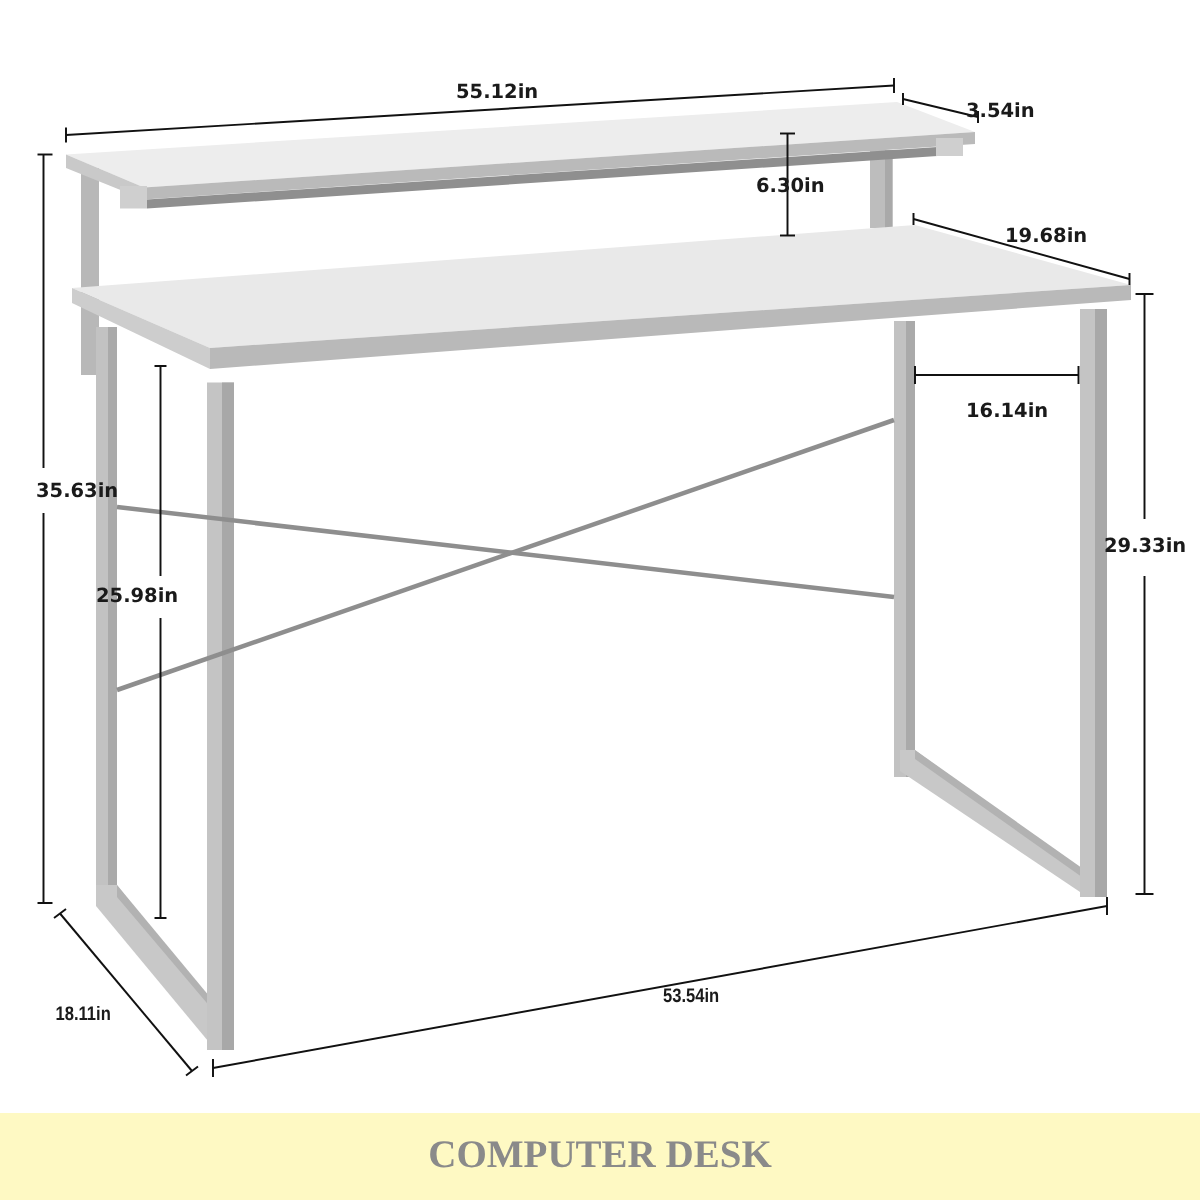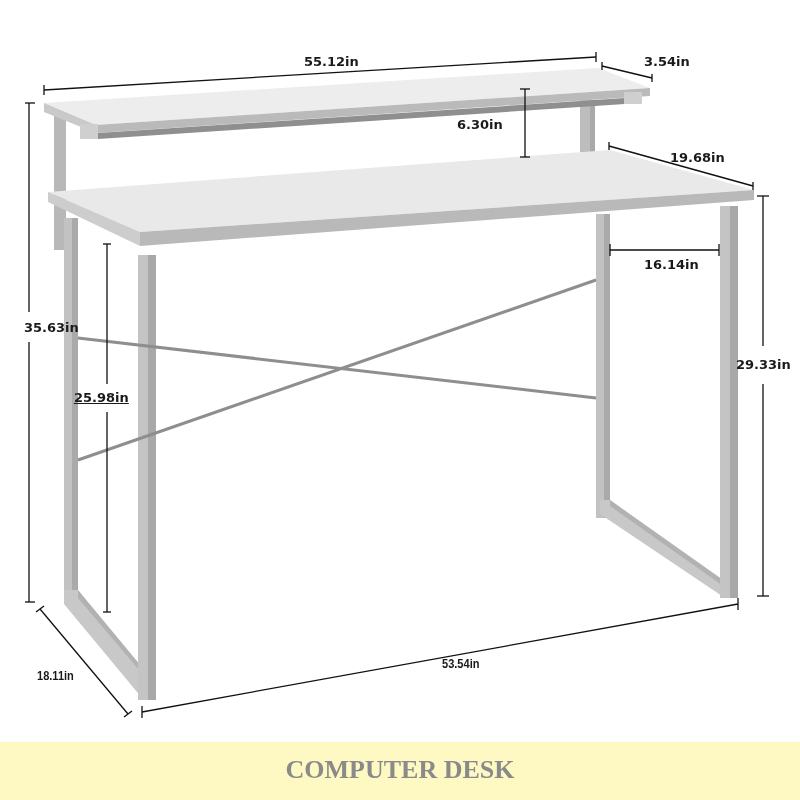--- a/index.html
+++ b/index.html
@@ -102,26 +102,26 @@
       <line x1="36" y1="612" x2="44" y2="606"></line>
       <line x1="124" y1="717" x2="132" y2="711"></line>
 
       <line x1="142" y1="712" x2="738" y2="604"></line>
       <line x1="142" y1="706" x2="142" y2="718"></line>
       <line x1="738" y1="598" x2="738" y2="610"></line>
     </g>
   </svg>
 
   <div class="dim-label" style="left:304px;top:55px;">55.12in</div>
-  <div class="dim-label" style="left:644px;top:55px;">3.54in</div>
-  <div class="dim-label" style="left:457px;top:118px;">6.30in</div>
+  <div class="dim-label" style="left:644px;top:68px;">3.54in</div>
+  <div class="dim-label" style="left:504px;top:118px;">6.30in</div>
   <div class="dim-label" style="left:670px;top:151px;">19.68in</div>
-  <div class="dim-label" style="left:644px;top:258px;">16.14in</div>
+  <div class="dim-label" style="left:644px;top:268px;">16.14in</div>
   <div class="dim-label" style="left:24px;top:321px;">35.63in</div>
-  <div class="dim-label" style="left:74px;top:391px;text-decoration:underline;">25.98in</div>
+  <div class="dim-label" style="left:64px;top:391px;">25.98in</div>
   <div class="dim-label" style="left:736px;top:358px;">29.33in</div>
   <div class="dim-label condensed" style="left:37px;top:669px;">18.11in</div>
   <div class="dim-label condensed" style="left:442px;top:657px;">53.54in</div>
 
   <div id="footer-band">
     <div id="footer-title">COMPUTER DESK</div>
   </div>
 </div>
 
 </body></html>

